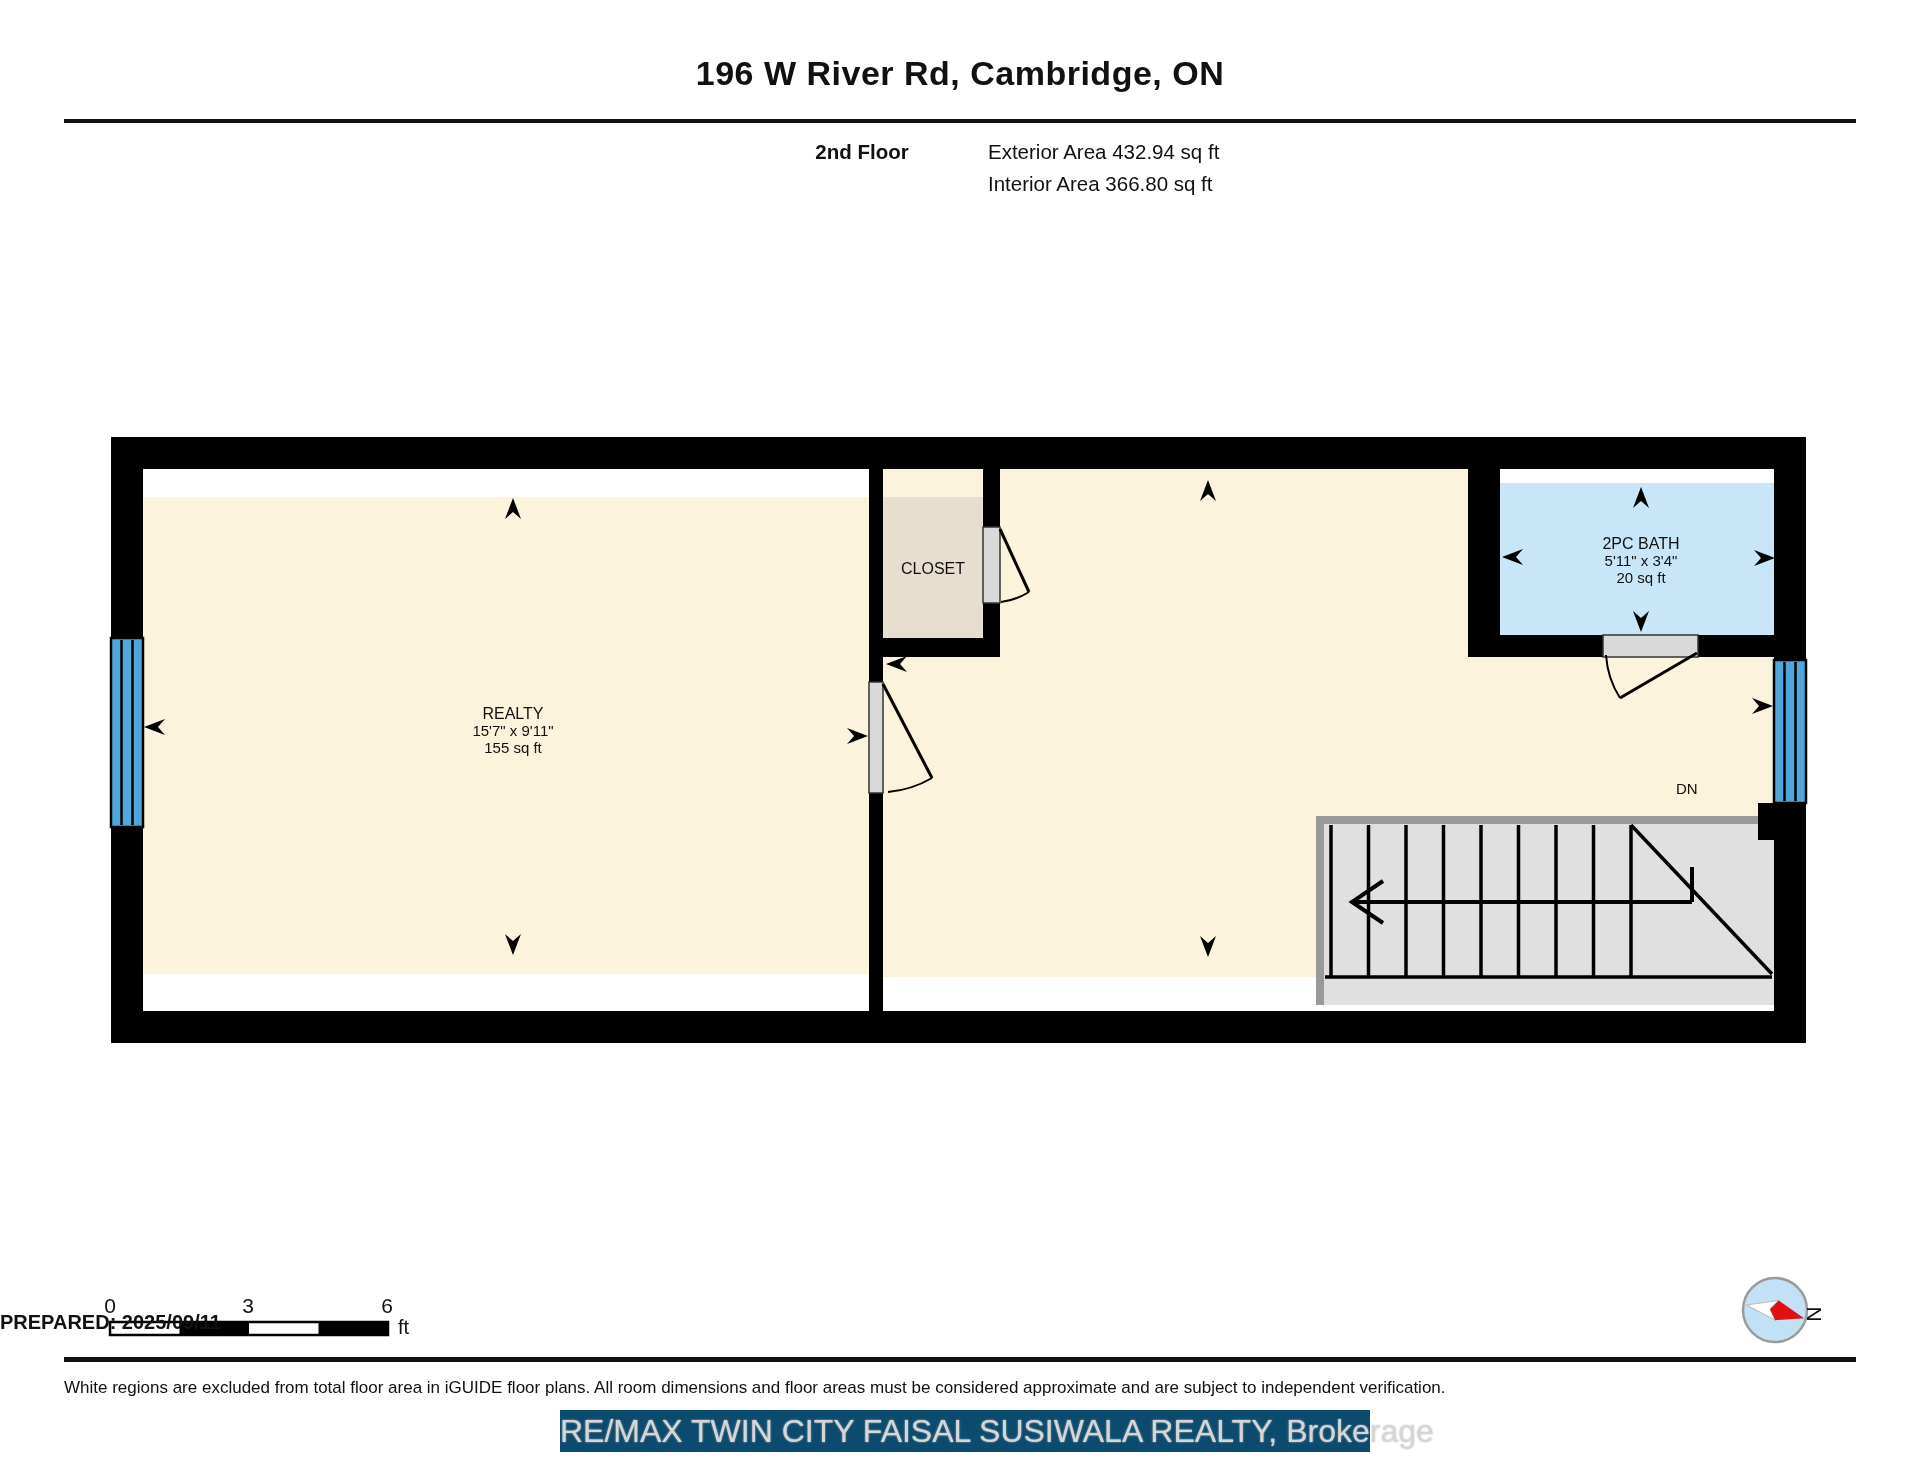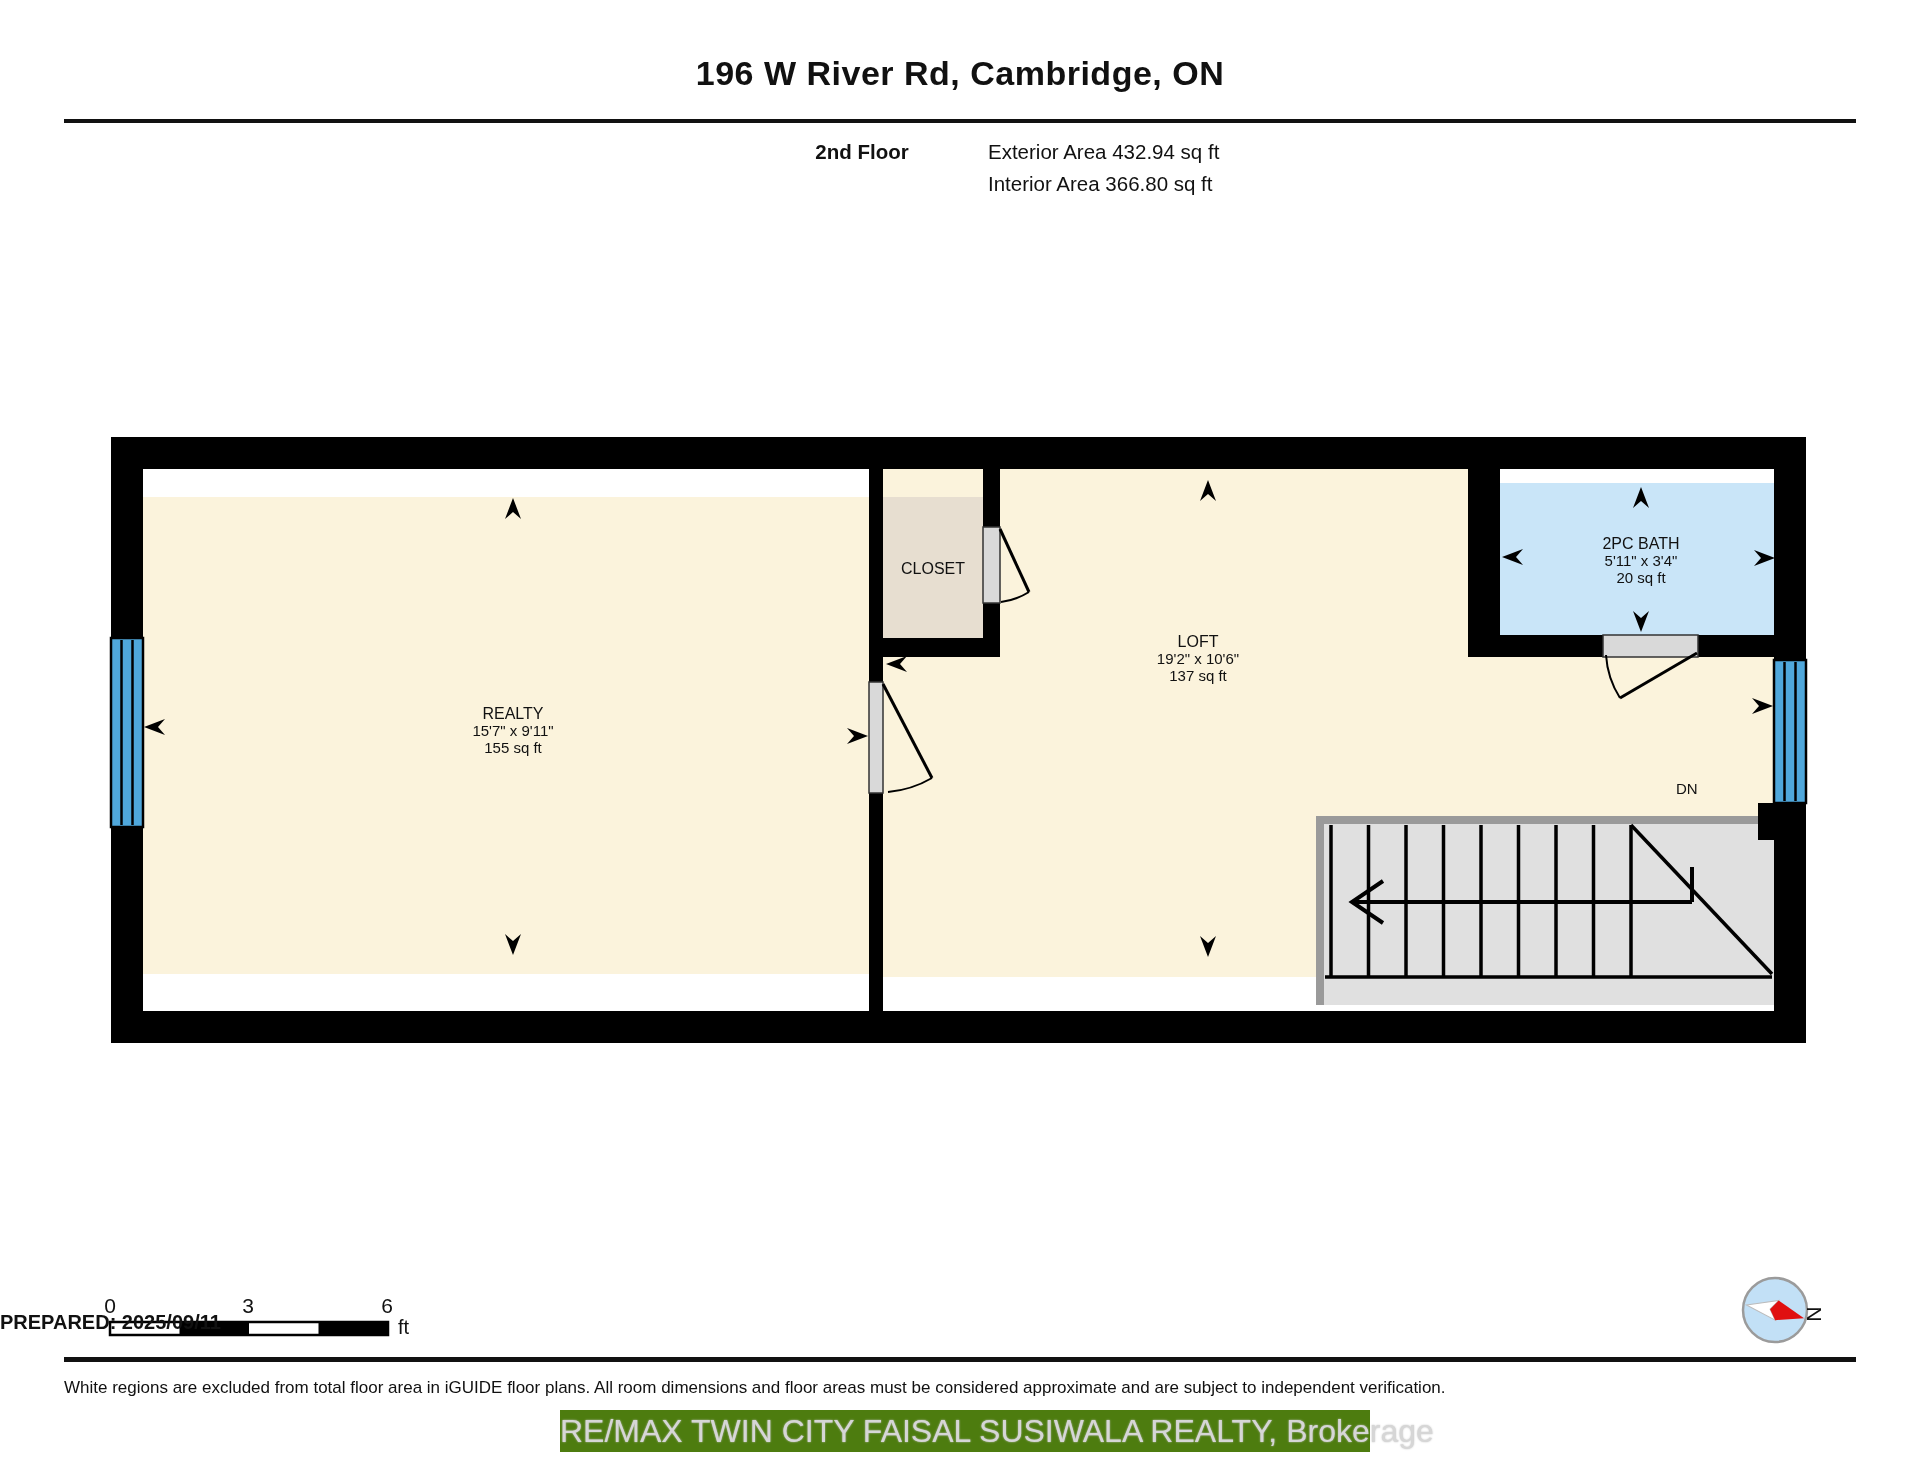--- a/index.html
+++ b/index.html
@@ -21,21 +21,21 @@
   #loft-label{left:1048px;width:300px;top:633px;}
   #bath-label{left:1491px;width:300px;top:535px;}
   #dn-label{left:1676px;width:44px;top:780px;font-size:15px;}
   .scale-num{top:1294px;width:40px;text-align:center;font-size:21px;}
   #scale-0{left:90px;} #scale-3{left:228px;} #scale-6{left:367px;}
   #scale-ft{left:398px;top:1316px;font-size:20px;}
   #prepared{left:0;right:0;top:1311px;text-align:left;font-size:20px;font-weight:bold;}
   #north-label{left:1799px;top:1303px;width:32px;height:22px;font-size:21px;
                transform:rotate(90deg);text-align:center;}
   #disclaimer{left:64px;top:1378px;width:1800px;font-size:17px;}
-  #watermark{left:560px;top:1410px;width:810px;height:42px;background:#4d7c0f;
+  #watermark{left:560px;top:1410px;width:810px;height:42px;background:#0c4a6e;
              text-align:center;line-height:42px;font-size:32px;color:#D6D6D6;
              text-shadow:0 0 2px #c2c2c2;white-space:nowrap;}
 </style>
 </head>
 <body>
 
 <div id="page">
 
   <div class="abs" id="title">196 W River Rd, Cambridge, ON</div>
   <div class="abs rule" id="rule-top"></div>
@@ -157,25 +157,20 @@
   </svg>
 
   <div class="abs room-label" id="family-label">
     <div class="room-name">REALTY</div>
     <div class="room-dims">15'7" x 9'11"</div>
     <div class="room-area">155 sq ft</div>
   </div>
 
   <div class="abs" id="closet-label">CLOSET</div>
 
-  <div class="abs room-label" id="loft-label">
-    <div class="room-name">LOFT</div>
-    <div class="room-dims">19'2" x 10'6"</div>
-    <div class="room-area">137 sq ft</div>
-  </div>
 
   <div class="abs room-label" id="bath-label">
     <div class="room-name">2PC BATH</div>
     <div class="room-dims">5'11" x 3'4"</div>
     <div class="room-area">20 sq ft</div>
   </div>
 
   <div class="abs" id="dn-label">DN</div>
 
   <div class="abs scale-num" id="scale-0">0</div>

